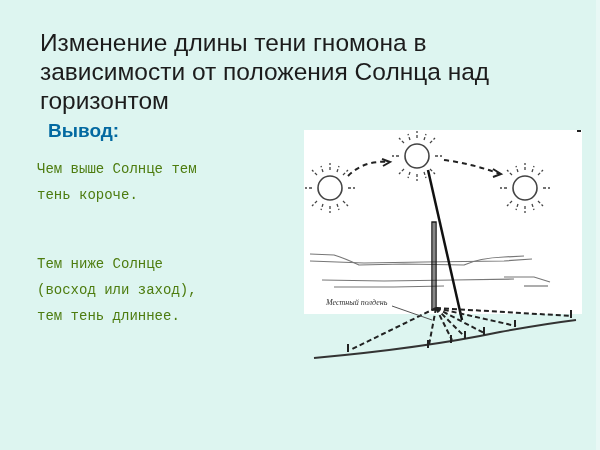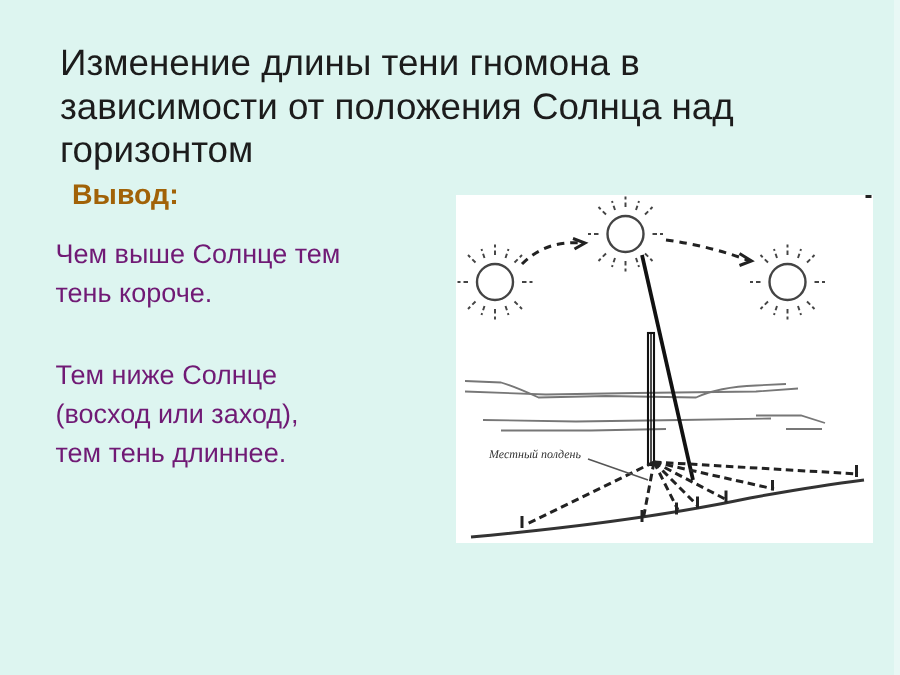--- a/index.html
+++ b/index.html
@@ -32,39 +32,40 @@
       font-size: 24.5px;
       line-height: 29px;
       color: #1c1c1c;
     }
     .subheading {
       position: absolute;
       left: 48px;
       top: 120px;
       font-size: 19px;
       font-weight: bold;
-      color: #a16207;
+      color: #0369a1;
     }
     .para {
       position: absolute;
       left: 37px;
-      font-size: 18px;
+      font-size: 14px;
       line-height: 26px;
-      color: #701a75;
+      color: #4d7c0f;
       width: 260px;
       white-space: pre-line;
+      font-family: Liberation Mono, monospace;
     }
     .para-1 { top: 156px; }
-    .para-2 { top: 237px; }
+    .para-2 { top: 251px; }
     .figure {
       position: absolute;
       left: 304px;
       top: 130px;
       width: 278px;
-      height: 232px;
+      height: 184px;
       background: #ffffff;
     }
     .figure svg {
       display: block;
     }
     .fig-dash {
       position: absolute;
       left: 577px;
       top: 130px;
       width: 4px;

